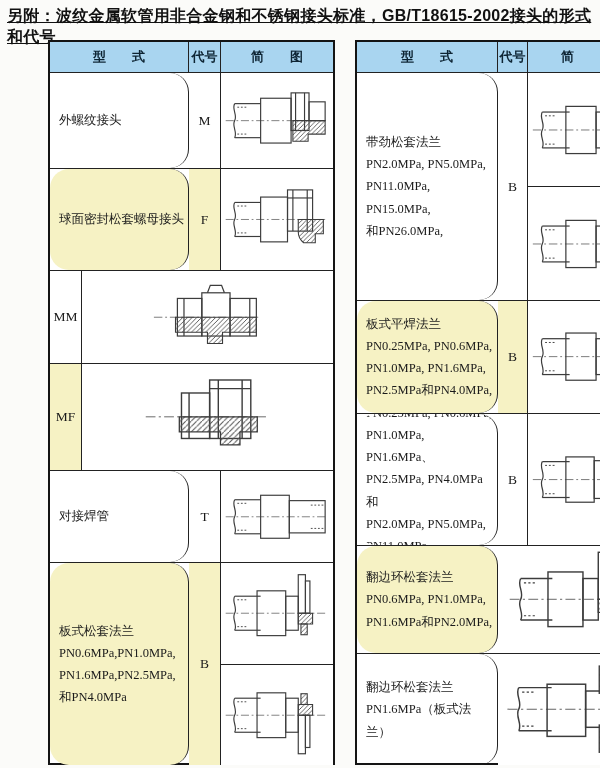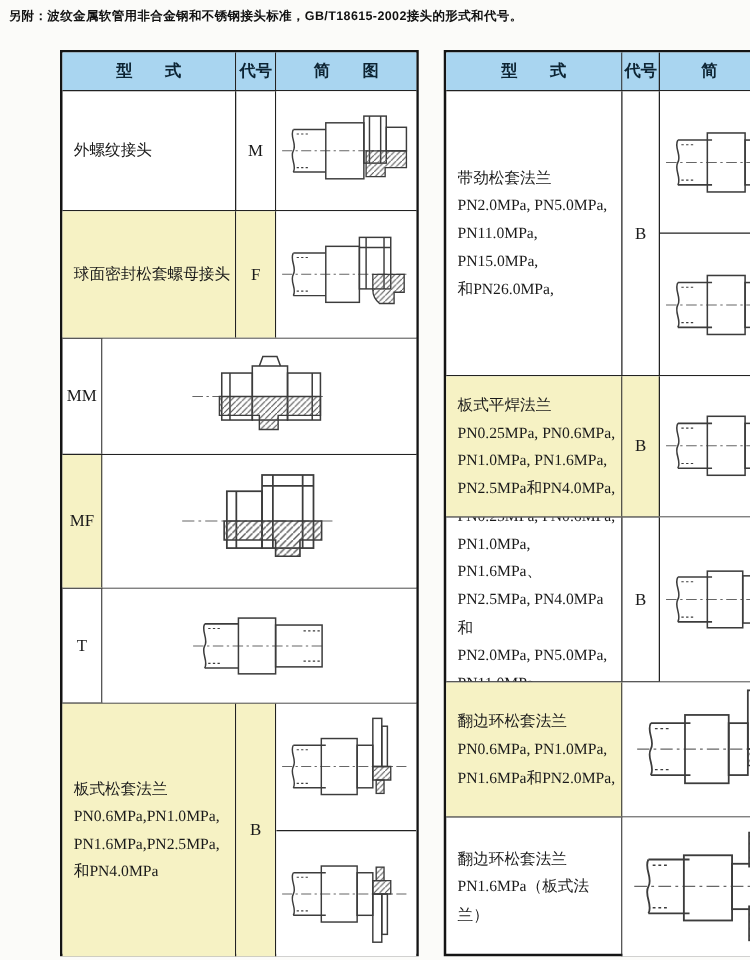--- a/index.html
+++ b/index.html
@@ -7,22 +7,23 @@
     width:600px;height:768px;
     background:#fbfbf9;
     font-family:"Liberation Serif", serif;
     color:#1a1a1a;
     position:relative;
     overflow:hidden;
   }
   .title{
     position:absolute;top:6px;left:7px;width:588px;
     font-family:"Liberation Sans", sans-serif;
-    font-weight:bold;font-size:10px;letter-spacing:.3px;
+    font-weight:bold;font-size:16px;letter-spacing:.3px;
     color:#111;
+    text-decoration:underline;
   }
   .tables{
     position:absolute;top:40px;left:8px;
     display:flex;gap:20px;margin-left:40px;
   }
   .tbl{
     border:2px solid #141414;
     background:#fff;
     box-sizing:border-box;
   }
@@ -35,20 +36,21 @@
   .head{
     background:#a9d5f0;
     display:flex;align-items:center;justify-content:center;
     font-size:13px;font-weight:600;color:#0d2433;
   }
   .type{
     display:flex;align-items:center;
     padding:2px 4px 2px 9px;
     font-size:12.5px;line-height:1.78;
     white-space:pre-line;
+    border-radius:19px;
   }
   .code{
     display:flex;align-items:center;justify-content:center;
     font-size:13.5px;
   }
   .hl{background:#f6f2c4;}
   .diag{display:flex;align-items:center;justify-content:center;background:#fff;}
   .diag svg{width:96%;height:94%;}
   .diag-split{display:flex;flex-direction:column;padding:0;}
   .dsub{flex:1;display:flex;align-items:center;justify-content:center;}
@@ -244,20 +246,21 @@
     <div class="row" style="height:107px">
       <div class="cell code c2 hl">MF</div>
       <div class="cell diag c3">
         <svg viewBox="0 0 120 92">
             <use href="#g-nipple-mf"></use>
           </svg>
       </div>
     </div>
 
     <div class="row" style="height:92px">
+      <div class="cell type c1">对接焊管</div>
       <div class="cell code c2">T</div>
       <div class="cell diag c3">
         <svg viewBox="0 0 120 92">
             <use href="#g-butt"></use>
           </svg>
       </div>
     </div>
 
     <div class="row" style="height:203px">
       <div class="cell type c1 hl">板式松套法兰

